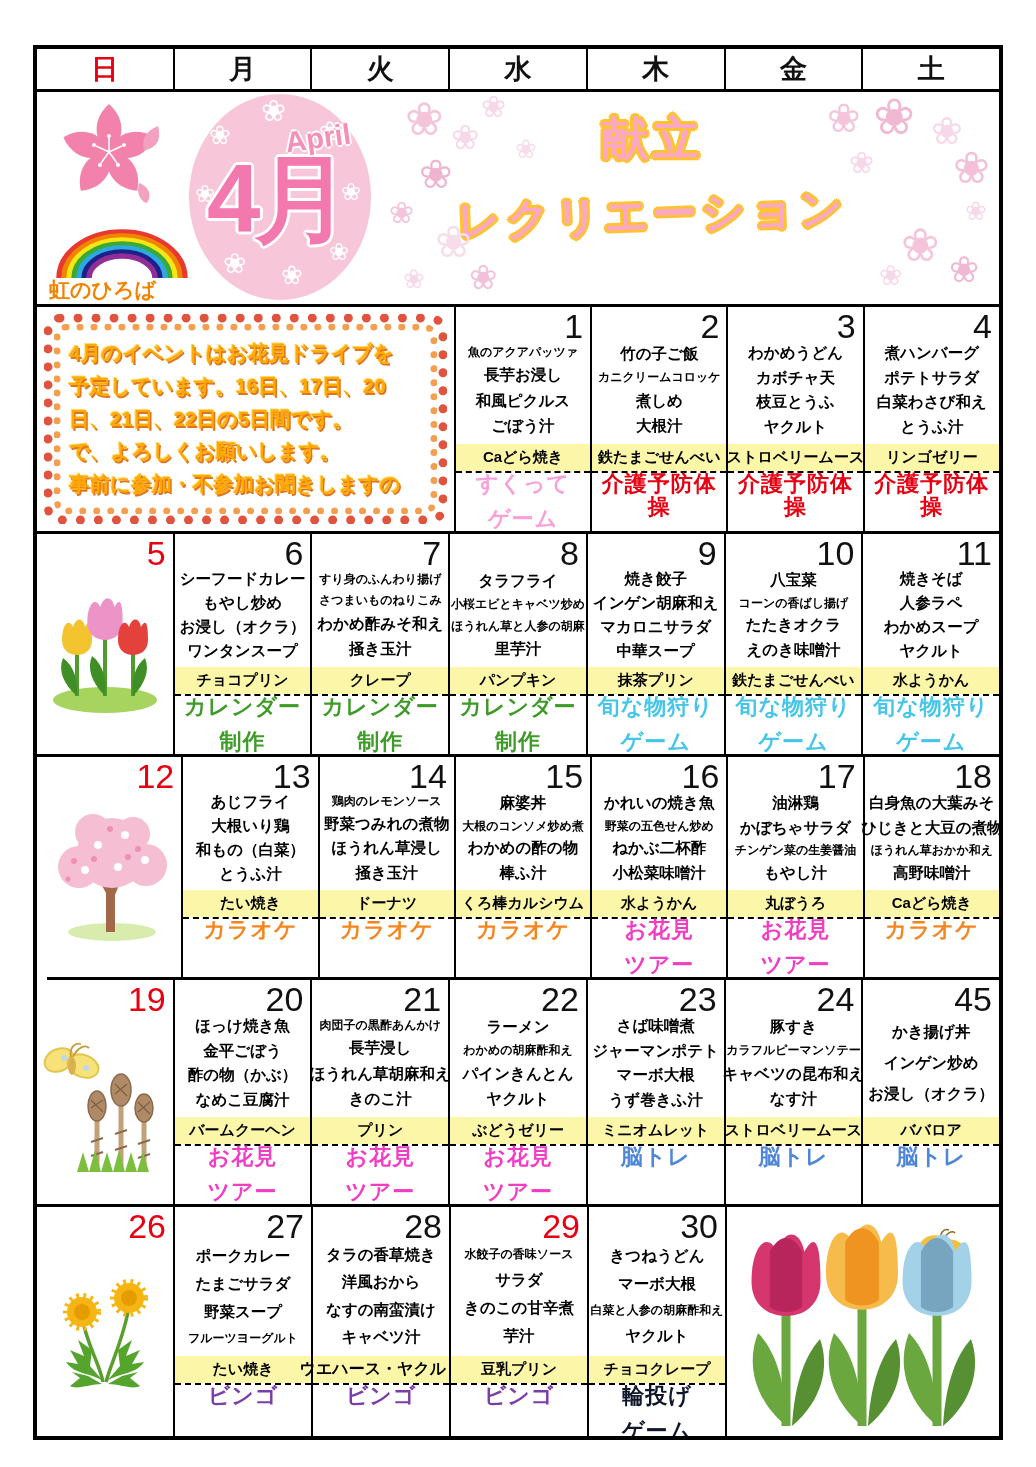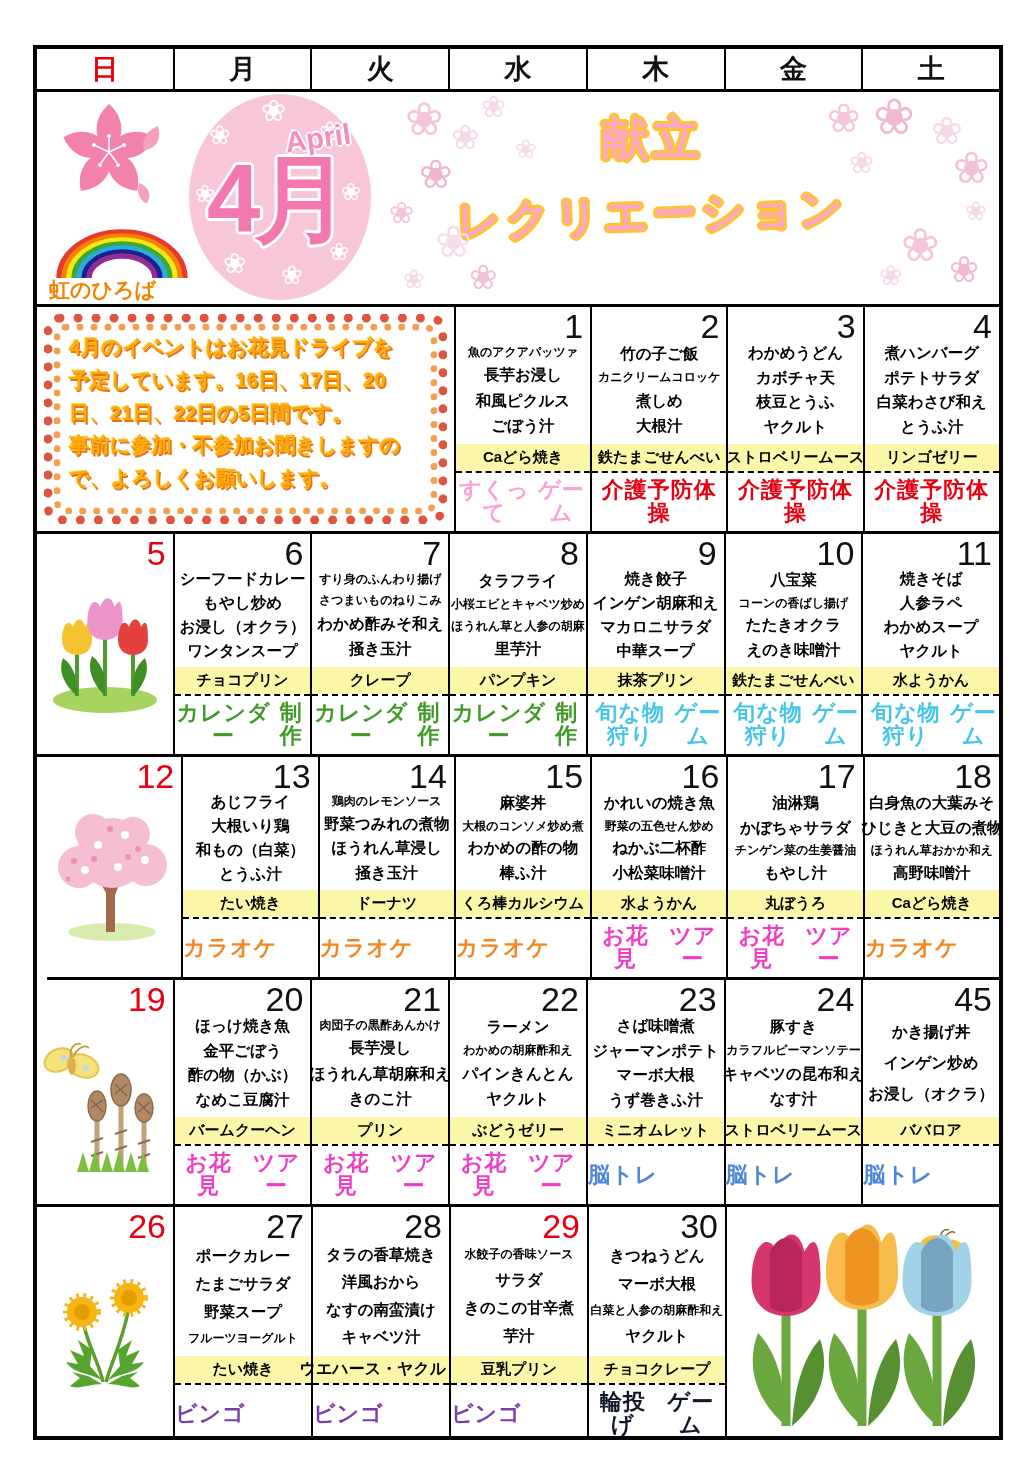--- a/index.html
+++ b/index.html
@@ -38,29 +38,29 @@
   .cell:first-child{border-left:none;}
   .daynum{position:absolute;top:0;right:7px;font-size:34px;line-height:1.15;font-weight:400;color:#111;z-index:2;}
   .daynum.red{color:#e60012;}
   .menu{flex:1 1 auto;display:flex;flex-direction:column;justify-content:space-evenly;align-items:center;
         padding:32px 1px 2px;text-align:center;min-height:0;}
   .mline{font-size:15.5px;font-weight:700;color:#000;white-space:nowrap;}
   .mline.small{font-size:12px;}
   .band{flex:0 0 27px;background:#fcf7a8;display:flex;align-items:center;justify-content:center;
         font-weight:700;font-size:15px;color:#000;white-space:nowrap;}
   .band.small{font-size:16px;}
-  .act{flex:0 0 58px;border-top:2px dashed #000;display:flex;flex-direction:row;align-items:center;
-       justify-content:flex-start;font-weight:700;text-align:center;line-height:1.04;letter-spacing:1px;}
+  .act{flex:0 0 58px;border-top:2px dashed #000;display:flex;flex-direction:column;align-items:center;
+       justify-content:space-between;font-weight:700;text-align:center;line-height:1.04;letter-spacing:1px;}
   .act .al{font-size:22px;}
   .illus{align-items:center;justify-content:center;}
   .illwrap{flex:1 1 auto;display:flex;align-items:center;justify-content:center;width:100%;padding-top:14px;box-sizing:border-box;}
   
   .ann{padding:7px;}
   .annbox{flex:1 1 auto;box-sizing:border-box;border:9px dotted #e0543f;border-radius:16px;position:relative;
-          display:flex;flex-direction:column;padding:8px 16px;}
+          display:flex;flex-direction:column;justify-content:center;padding:8px 16px;}
   .annbox::before{content:"";position:absolute;inset:1px;border:7px dotted #f59f4e;border-radius:12px;pointer-events:none;}
   .annline{font-size:20.5px;font-weight:700;color:#ffaa00;line-height:1.6;white-space:nowrap;z-index:1;
            text-shadow:1.5px 1.5px 0 #e3731d,-1px -1px 0 #ffd86b;}
 </style>
 </head>
 <body>
 
 <div id="cal">
 
   <div class="hrow">
@@ -147,22 +147,22 @@
     <span class="bloss" style="left:928px;top:106px;font-size:26px;color:#f7d8e8;">❀</span>
   </div>
 
   <div id="grid">
       <div class="week w1">
         <div class="cell ann" style="flex-grow: 3;">
           <div class="annbox">
             <div class="annline">4月のイベントはお花見ドライブを</div>
             <div class="annline">予定しています。16日、17日、20</div>
             <div class="annline">日、21日、22日の5日間です。</div>
+            <div class="annline">で、よろしくお願いします。</div>
             <div class="annline">事前に参加・不参加お聞きしますの</div>
-            <div class="annline">で、よろしくお願いします。</div>
           </div>
         </div>
         <div class="cell">
           <span class="daynum">1</span>
           <div class="menu">
             <div class="mline small">魚のアクアパッツァ</div>
             <div class="mline">長芋お浸し</div>
             <div class="mline">和風ピクルス</div>
             <div class="mline">ごぼう汁</div>
           </div>

